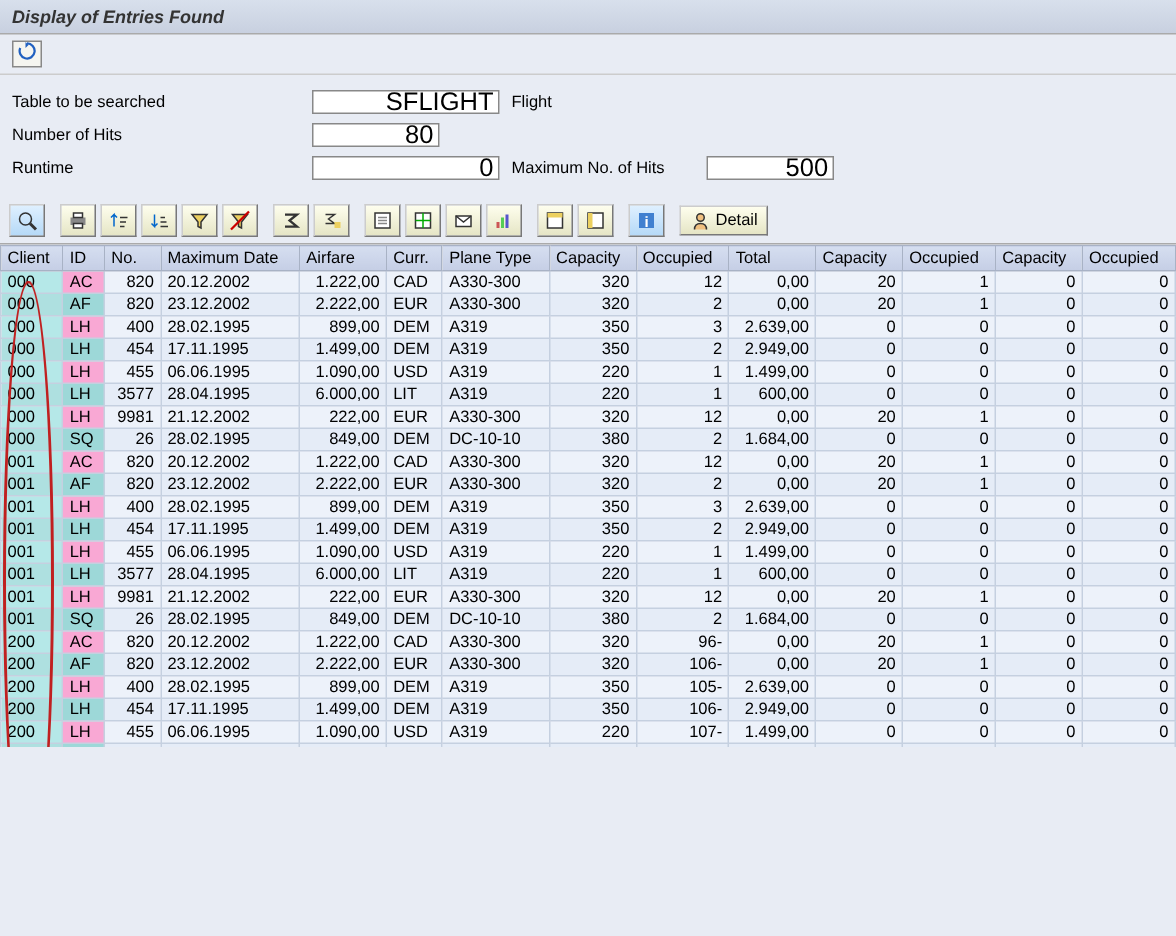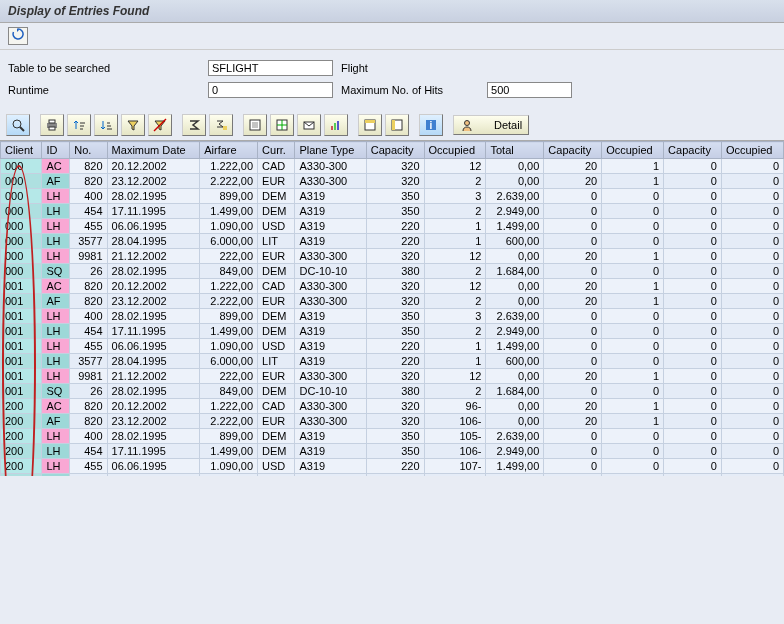--- a/index.html
+++ b/index.html
@@ -4,30 +4,30 @@
 <style>
 * { box-sizing: border-box; margin: 0; padding: 0; }
 body { font-family: Tahoma, Arial, sans-serif; font-size: 11px; background: #e8ecf4; color: #000; width: 784px; height: 624px; overflow: hidden; }
 .title-bar { background: linear-gradient(#d8e0ec, #c8d0e0); padding: 4px 8px; border-bottom: 1px solid #aaa; }
 .title-bar h1 { font-size: 12px; font-style: italic; color: #333; font-weight: bold; }
 .toolbar-small { padding: 4px 8px; border-bottom: 1px solid #ccc; }
 .icon-btn-small { display: inline-block; width: 20px; height: 18px; border: 1px solid #888; background: #f5f5f0; cursor: pointer; text-align:center; font-size:11px; line-height:16px; }
 .form-area { padding: 8px; }
 .form-row { display: flex; align-items: center; height: 20px; margin-bottom: 2px; }
 .form-row label { width: 200px; font-size: 11px; }
-.form-row input { border: 1px solid #888; font-size: 11px; padding: 1px 3px; height: 16px; }
+.form-row input { border: 1px solid #888; font-size: 17px; padding: 1px 3px; height: 16px; text-align: right; }
 .inp-220 { width: 125px; }
 .inp-80 { width: 85px; }
 .desc-label { margin-left: 8px; font-size: 11px; }
 .toolbar-main { padding: 4px 6px; display: flex; gap: 3px; align-items:center; flex-wrap: wrap; }
 .tbtn { width: 24px; height: 22px; border: 1px outset #ccc; background: linear-gradient(#fefeee, #e5e5c5); cursor: pointer; display:inline-flex; align-items:center; justify-content:center; font-size:11px; overflow:hidden; }
 .tbtn.blue { background: linear-gradient(#dff0ff, #b5d9f7); }
 .tbtn svg { width:14px; height:14px;}
 .sep { width:4px; }
-.detail-btn { display: inline-flex; align-items: center; gap: 20px; padding: 2px 6px; border: 1px outset #ccc; background: linear-gradient(#fefeee, #e5e5c5); cursor:pointer; }
+.detail-btn { display: inline-flex; align-items: center; gap: 3px; padding: 2px 6px; border: 1px outset #ccc; background: linear-gradient(#fefeee, #e5e5c5); cursor:pointer; }
 .table-wrap { overflow: auto; height: 336px; background: #fff; border-top:1px solid #aaa; position:relative;}
 table { border-collapse: collapse; width: 100%; font-size: 11px; }
 th { background: linear-gradient(#d5def0, #c5cee5); border: 1px solid #a8b2c5; padding: 2px 4px; font-weight: normal; text-align: left; white-space: nowrap; position:sticky; top:0; }
 th.r { text-align: left; }
 td { border: 1px solid #c5d0e0; padding: 1px 4px; white-space: nowrap; background:#edf2fa; }
 td.r { text-align: right; }
 td.client { background: #b5e8e8; }
 td.id { background: #f9a8d4; }
 tr:nth-child(even) td { background:#e5ecf7; }
 tr:nth-child(even) td.client { background:#aee0e0;}
@@ -50,24 +50,28 @@
   </span>
 </div>
 
 <div class="form-area">
   <div class="form-row">
     <label>Table to be searched</label>
     <input class="inp-220" readonly="" value="SFLIGHT" style="">
     <span class="desc-label">Flight</span>
   </div>
   <div class="form-row">
+    <label>Number of Hits</label>
+    <input class="inp-80" readonly="" value="80" style="">
+  </div>
+  <div class="form-row">
     <label>Runtime</label>
     <input class="inp-220" readonly="" value="0" style="">
     <span class="desc-label">Maximum No. of Hits</span>
-    <input class="inp-80" style="margin-left: 44px;" readonly="" value="500">
+    <input class="inp-80" style="margin-left: 28px;" readonly="" value="500">
   </div>
 </div>
 
 <div class="toolbar-main">
   <span class="tbtn blue">
       <svg viewBox="0 0 14 14">
         <circle cx="6" cy="6" r="4" fill="none" stroke="#333"></circle>
         <line x1="9" y1="9" x2="13" y2="13" stroke="#333" stroke-width="2"></line>
       </svg>
     </span>

